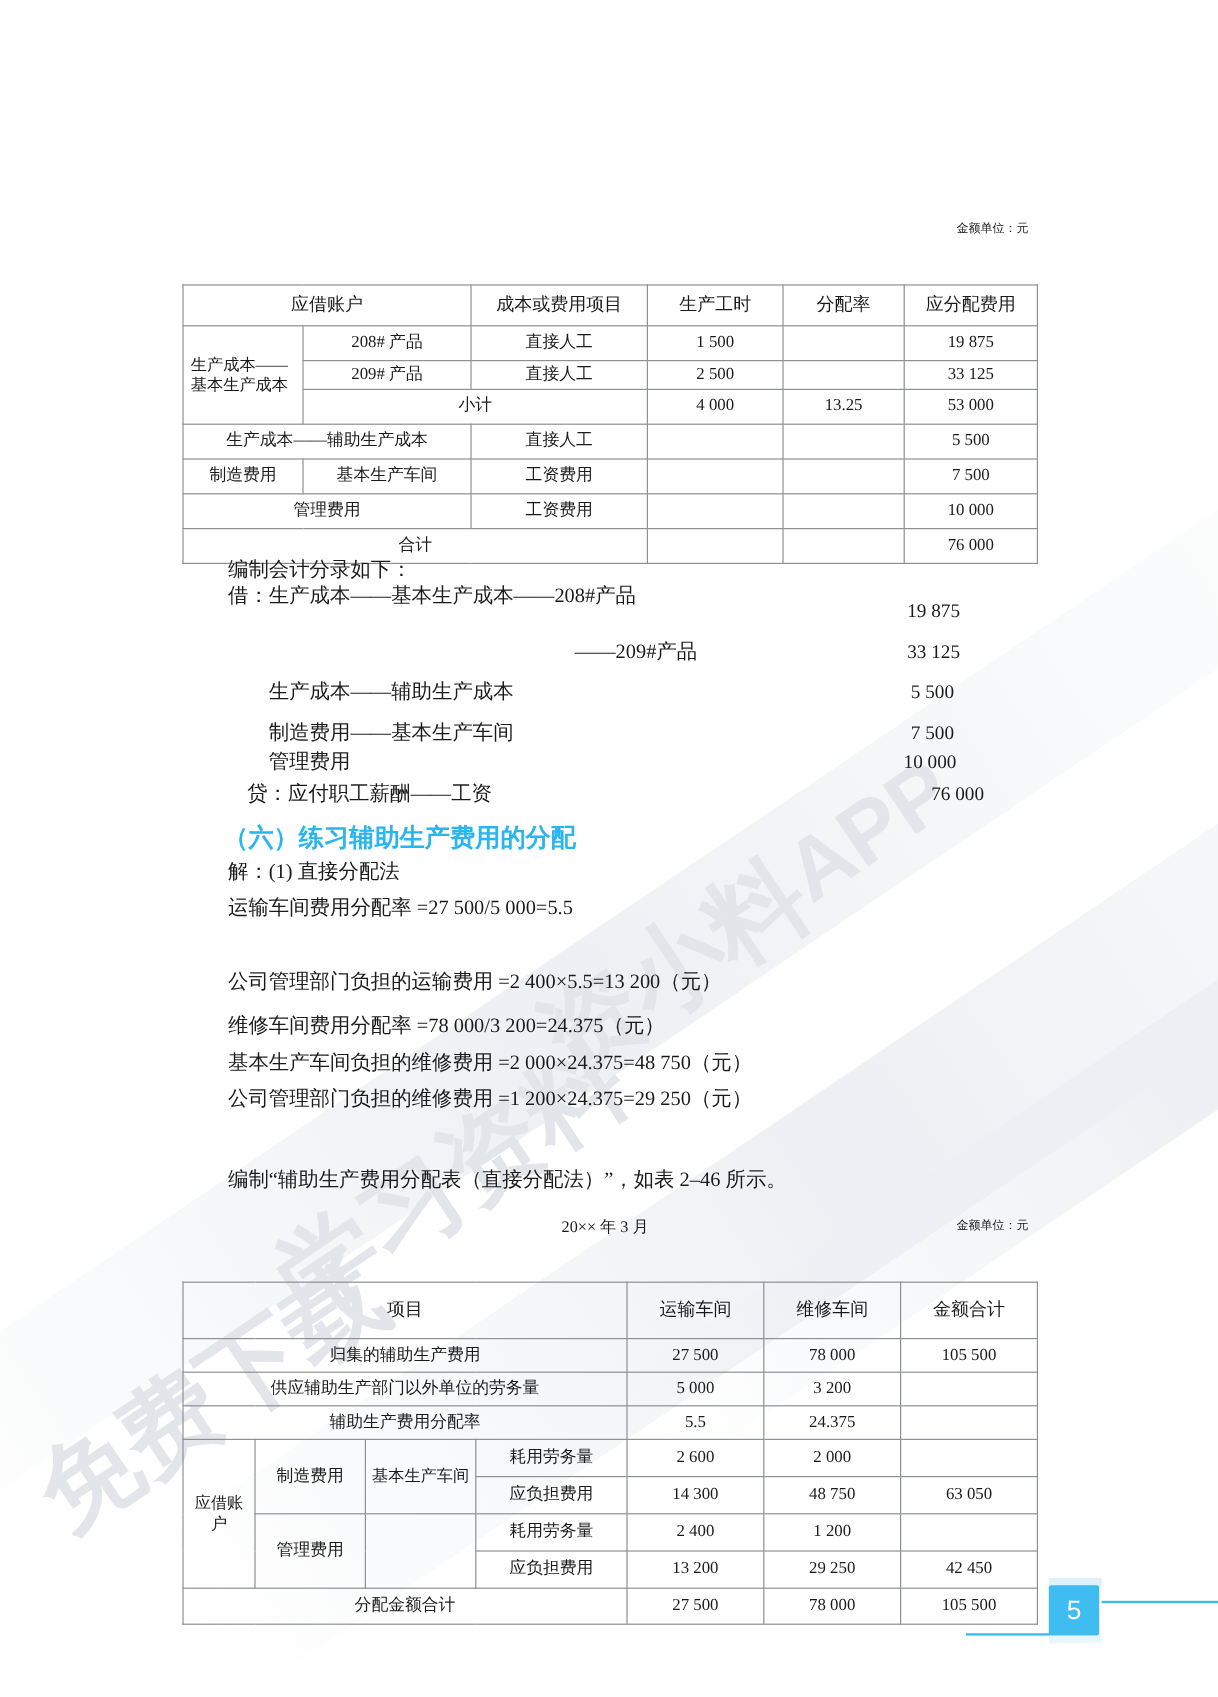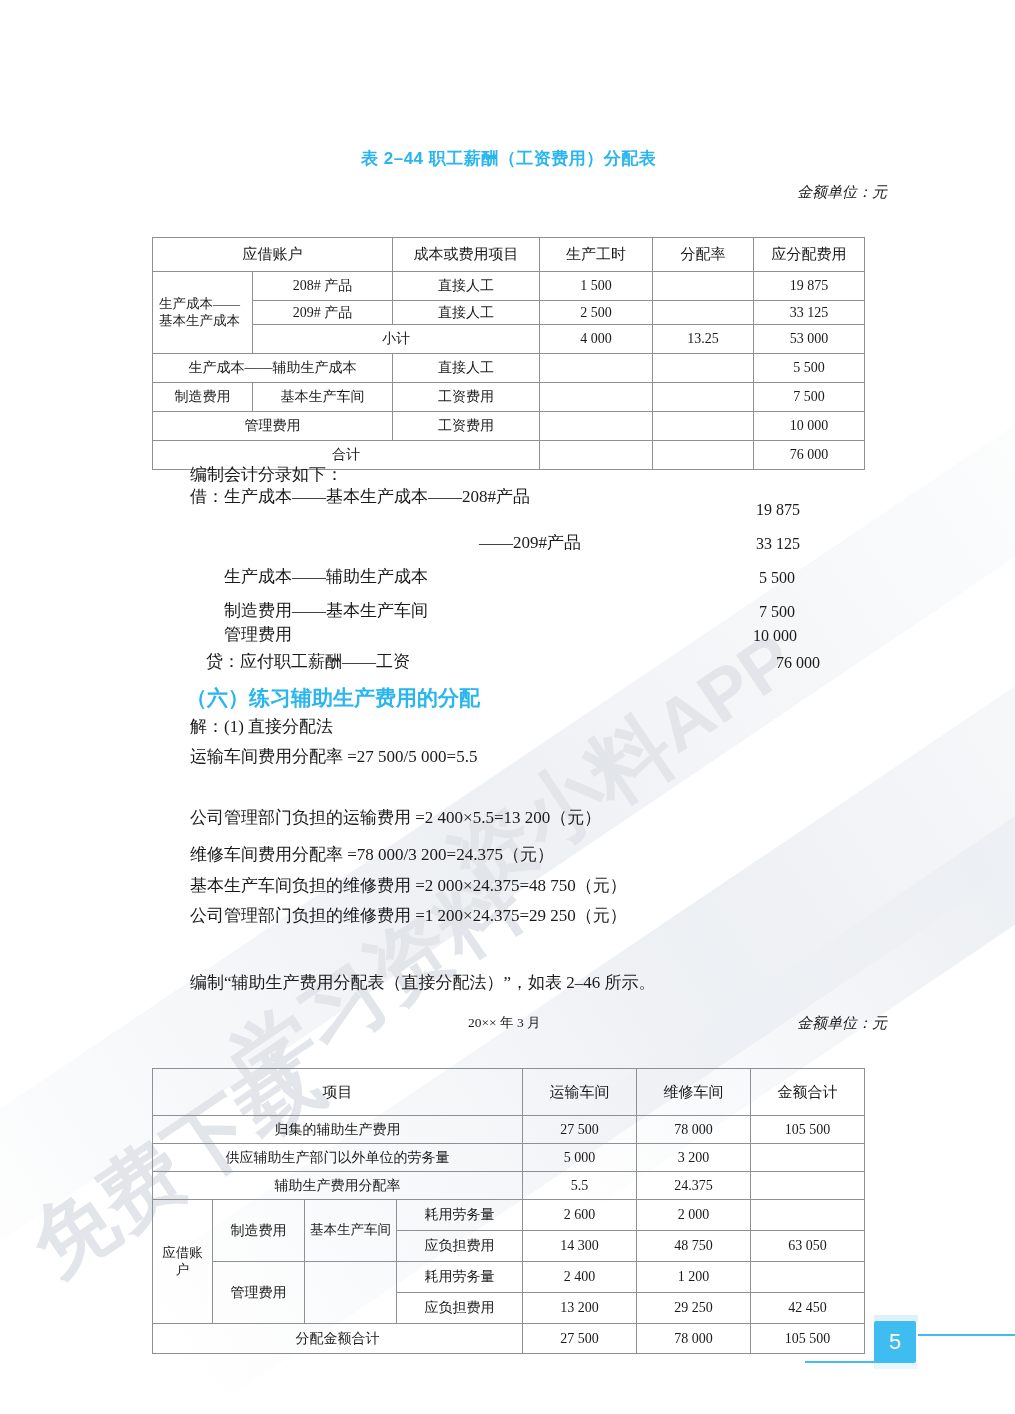--- a/index.html
+++ b/index.html
@@ -50,23 +50,22 @@
     font-family: "Liberation Sans", sans-serif;
     font-weight: bold;
     color: #29b6ef;
     font-size: 17px;
     letter-spacing: 0.5px;
     white-space: nowrap;
   }
 
   .unit-label {
     position: absolute;
-    font-size: 15px;
-    white-space: nowrap;
-    font-style: italic;
+    font-size: 10px;
+    white-space: nowrap;
   }
   .date-label {
     position: absolute;
     font-size: 13.5px;
     white-space: nowrap;
   }
 
   table.doc {
     position: absolute;
     border-collapse: collapse;
@@ -162,21 +161,20 @@
   <div class="wm-band" style="left:520px; top:1150px; width:1200px; height:90px; transform:rotate(-34deg);"></div>
 
   <div class="wm-text" style="left:640px; top:700px; font-size:72px; transform:rotate(-34deg);">APP</div>
   <div class="wm-text" style="left:430px; top:830px; font-size:82px; transform:rotate(-34deg);">资小料</div>
   <div class="wm-text" style="left:210px; top:1030px; font-size:82px; transform:rotate(-34deg);">学习资料</div>
   <div class="wm-text" style="left:10px; top:1210px; font-size:82px; transform:rotate(-34deg);">免费下载</div>
 </div>
 
 <div id="page">
 
-  <div class="tbl-title" style="left:361px; top:147px;">表 2–44   职工薪酬（工资费用）分配表</div>
 
   <div class="unit-label" style="left:797px; top:183px;">金额单位：元</div>
 
   <table class="doc outer-heavy" style="left:152px; top:207px; width:712px;">
     <colgroup>
       <col style="width:100px">
         <col style="width:140px">
         <col style="width:147px">
       <col style="width:113px">
         <col style="width:101px">

